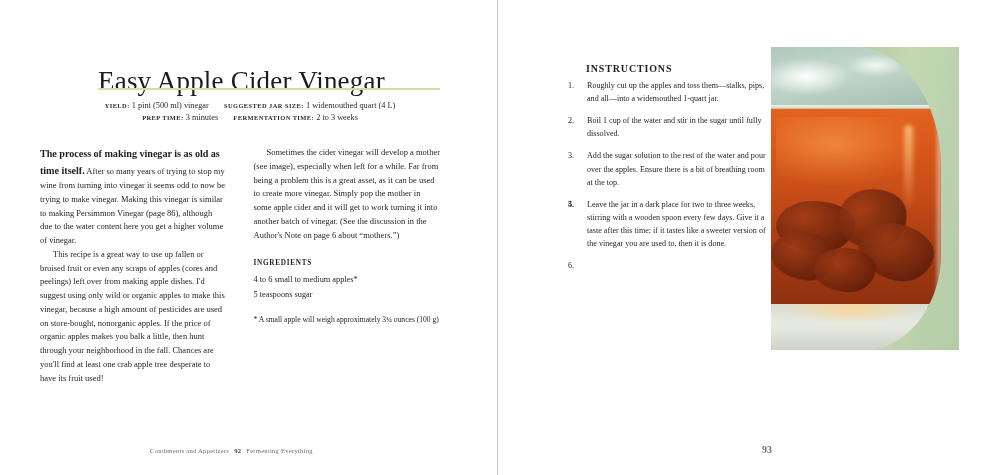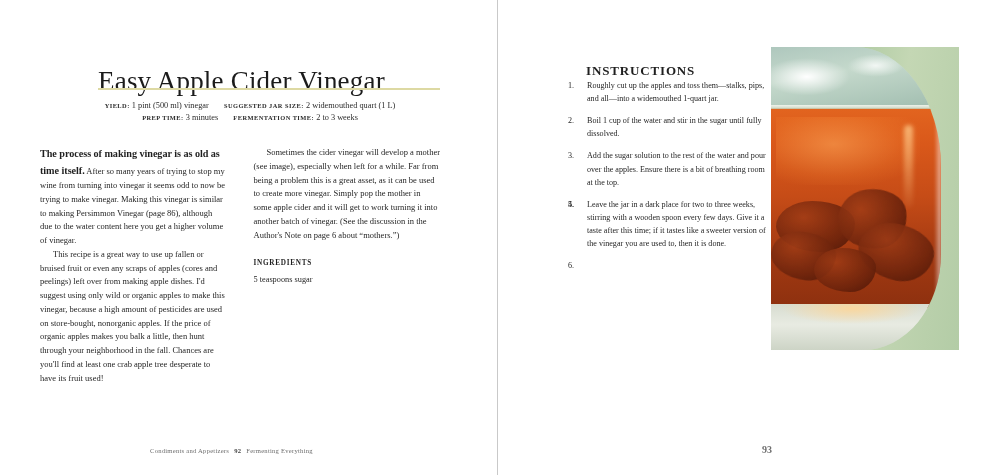--- a/index.html
+++ b/index.html
@@ -132,21 +132,21 @@
     line-height: 1.6;
     margin-top: 12px;
     color: #1f1f1f;
   }
 
   
   .instr-head {
     position: absolute;
     left: 70px;
     top: 63px;
-    font-size: 13px;
+    font-size: 10px;
     letter-spacing: 0.85px;
     font-weight: 700;
     text-transform: uppercase;
     color: #1f1f1f;
     padding-left: 18px;
   }
   .instr-list {
     position: absolute;
     left: 70px;
     top: 79px;
@@ -300,21 +300,21 @@
 
     <h1 class="recipe-title">Easy Apple Cider Vinegar</h1>
     <div class="title-rule"></div>
 
     <div class="meta-block">
       <div class="meta-line">
         <span class="meta-key">Yield:</span>
         <span>1 pint (500 ml) vinegar</span>
         <span class="meta-sep"></span>
         <span class="meta-key">Suggested Jar Size:</span>
-        <span>2 widemouthed quart (1 L)</span>
+        <span>1 widemouthed quart (4 L)</span>
       </div>
       <div class="meta-line">
         <span class="meta-key">Prep Time:</span>
         <span>3 minutes</span>
         <span class="meta-sep"></span>
         <span class="meta-key">Fermentation Time:</span>
         <span>2 to 3 weeks</span>
       </div>
     </div>
 
@@ -323,22 +323,24 @@
       <div class="col">
         <p class="body-p"><span class="lead-in">The process of making vinegar is as old as time itself.</span><span> After so many years of trying to stop my wine from turning into vinegar it seems odd to now be trying to make vinegar. Making this vinegar is similar to making Persimmon Vinegar (page 86), although due to the water content here you get a higher volume of vinegar.</span></p>
         <p class="body-p">This recipe is a great way to use up fallen or bruised fruit or even any scraps of apples (cores and peelings) left over from making apple dishes. I'd suggest using only wild or organic apples to make this vinegar, because a high amount of pesticides are used on store-bought, nonorganic apples. If the price of organic apples makes you balk a little, then hunt through your neighborhood in the fall. Chances are you'll find at least one crab apple tree desperate to have its fruit used!</p>
       </div>
 
       <div class="col">
         <p class="body-p" style="text-indent:13px">Sometimes the cider vinegar will develop a mother (see image), especially when left for a while. Far from being a problem this is a great asset, as it can be used to create more vinegar. Simply pop the mother in some apple cider and it will get to work turning it into another batch of vinegar. (See the discussion in the Author's Note on page 6 about “mothers.”)</p>
 
         <div class="ing-head">Ingredients</div>
         <ul class="ing-list">
+          <li>4 to 6 small to medium apples*</li>
           <li>5 teaspoons sugar</li>
         </ul>
+        <div class="ing-note">* A small apple will weigh approximately 3¼ ounces (100 g)</div>
       </div>
 
     </div>
 
     <div class="footer-left">
       <span>Condiments and Appetizers</span><span class="pg">92</span><span>Fermenting Everything</span>
     </div>
 
   </div>
 

